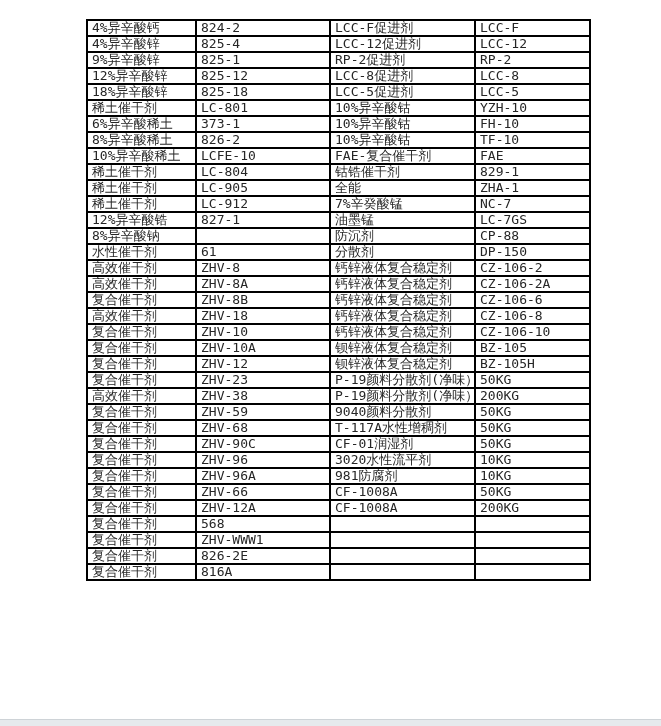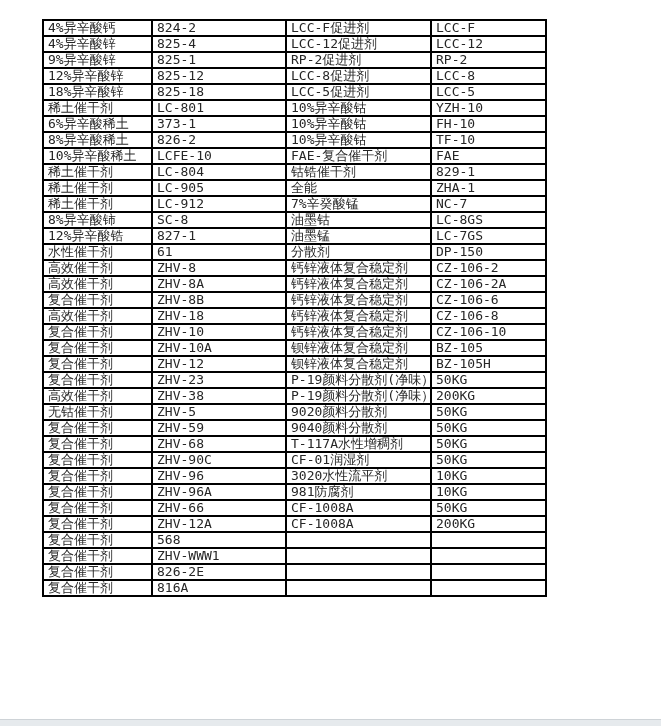--- a/index.html
+++ b/index.html
@@ -19,20 +19,21 @@
     overflow:hidden;
   }
   .table-wrap{
     position:absolute;
     left:42px;top:19px;
   }
   table.product-table{
     border-collapse:collapse;
     table-layout:fixed;
     width:503px;
+    margin-left:44px;
   }
   col.c1{width:109px;}
   col.c2{width:134px;}
   col.c3{width:145px;}
   col.c4{width:115px;}
   td{
     border:2px solid var(--table-border);
     height:15.4px;
     padding:0 2px 1px 4px;
     font-size:13px;
@@ -128,32 +129,32 @@
     <td>全能</td>
     <td>ZHA-1</td>
   </tr>
         <tr>
     <td>稀土催干剂</td>
     <td>LC-912</td>
     <td>7%辛癸酸锰</td>
     <td>NC-7</td>
   </tr>
         <tr>
-    <td>8%异辛酸铈</td>
-    <td>SC-8</td>
-    <td>油墨钴</td>
-    <td>LC-8GS</td>
-  </tr>
-        <tr>
     <td>12%异辛酸锆</td>
     <td>827-1</td>
     <td>油墨锰</td>
     <td>LC-7GS</td>
   </tr>
         <tr>
+    <td>8%异辛酸钠</td>
+    <td></td>
+    <td>防沉剂</td>
+    <td>CP-88</td>
+  </tr>
+        <tr>
     <td>水性催干剂</td>
     <td>61</td>
     <td>分散剂</td>
     <td>DP-150</td>
   </tr>
         <tr>
     <td>高效催干剂</td>
     <td>ZHV-8</td>
     <td>钙锌液体复合稳定剂</td>
     <td>CZ-106-2</td>
@@ -198,26 +199,20 @@
     <td>复合催干剂</td>
     <td>ZHV-23</td>
     <td>P-19颜料分散剂(净味）</td>
     <td>50KG</td>
   </tr>
         <tr>
     <td>高效催干剂</td>
     <td>ZHV-38</td>
     <td>P-19颜料分散剂(净味）</td>
     <td>200KG</td>
-  </tr>
-        <tr>
-    <td>无钴催干剂</td>
-    <td>ZHV-5</td>
-    <td>9020颜料分散剂</td>
-    <td>50KG</td>
   </tr>
         <tr>
     <td>复合催干剂</td>
     <td>ZHV-59</td>
     <td>9040颜料分散剂</td>
     <td>50KG</td>
   </tr>
         <tr>
     <td>复合催干剂</td>
     <td>ZHV-68</td>

